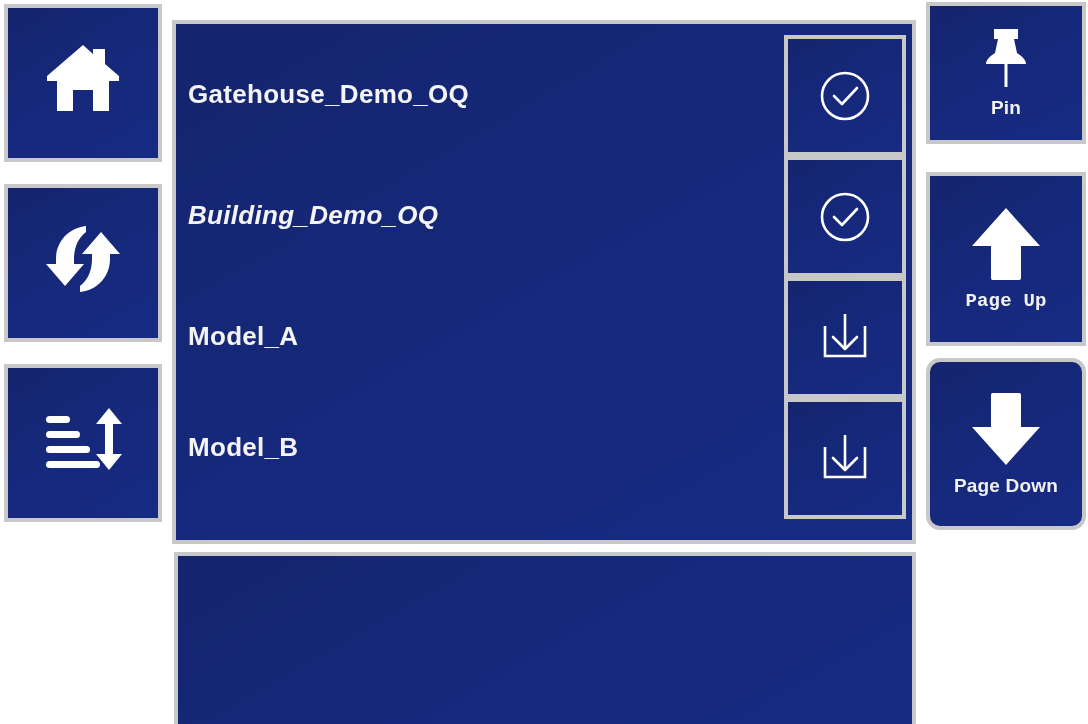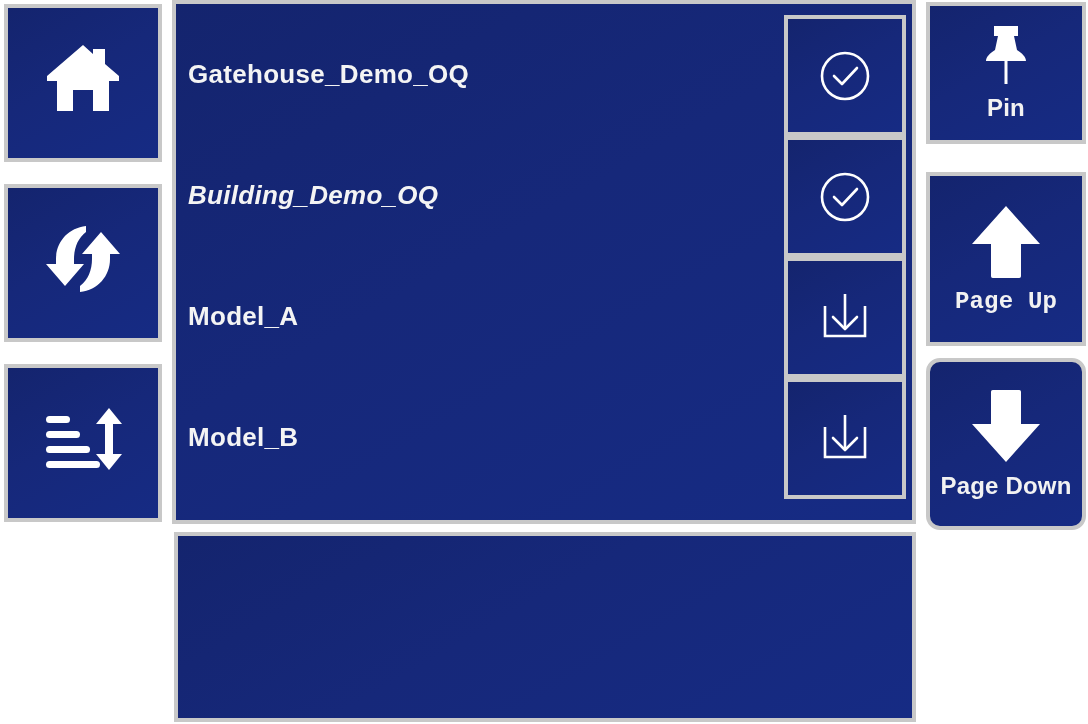--- a/index.html
+++ b/index.html
@@ -15,20 +15,21 @@
     font-family: "Liberation Sans", sans-serif;
     -webkit-font-smoothing: antialiased;
   }
 
   
   .panel {
     position: absolute;
     box-sizing: border-box;
     border: 4px solid #c8c8c8;
     background-image: linear-gradient(150deg, #14246e 0%, #16287a 45%, #162b84 100%);
+    margin-top: 20px;
   }
   .btn {
     position: absolute;
     box-sizing: border-box;
     border: 4px solid #c8c8c8;
     background-image: linear-gradient(150deg, #14246e 0%, #16287a 45%, #162b84 100%);
     display: flex;
     flex-direction: column;
     align-items: center;
     justify-content: center;
@@ -36,21 +37,21 @@
     cursor: pointer;
     user-select: none;
   }
   .btn .glyph {
     display: flex;
     align-items: center;
     justify-content: center;
     line-height: 0;
   }
   .btn .caption {
-    font-size: 24px;
+    font-size: 19px;
     font-weight: bold;
     color: #f2f2f2;
     letter-spacing: 0.2px;
     margin-top: 8px;
   }
 
   
   #left-rail { position: absolute; left: 0; top: 0; width: 166px; height: 724px; }
   .rail-btn { left: 4px; width: 158px; height: 158px; }
   #btn-home      { top: 4px; }
@@ -76,21 +77,21 @@
   .list-row .row-label {
     font-size: 26px;
     font-weight: bold;
     color: #f4f4f4;
     letter-spacing: 0.3px;
     white-space: nowrap;
   }
   #row-0 { top: 10px; }
   #row-1 { top: 131px; font-style: italic; }
   #row-2 { top: 252px; }
-  #row-3 { top: 373px; align-items: center; }
+  #row-3 { top: 363px; align-items: center; }
 
   
   .row-action {
     position: absolute;
     left: 608px;
     width: 122px;
     height: 121px;
   }
   #action-0 { top: 11px; }
   #action-1 { top: 132px; }

